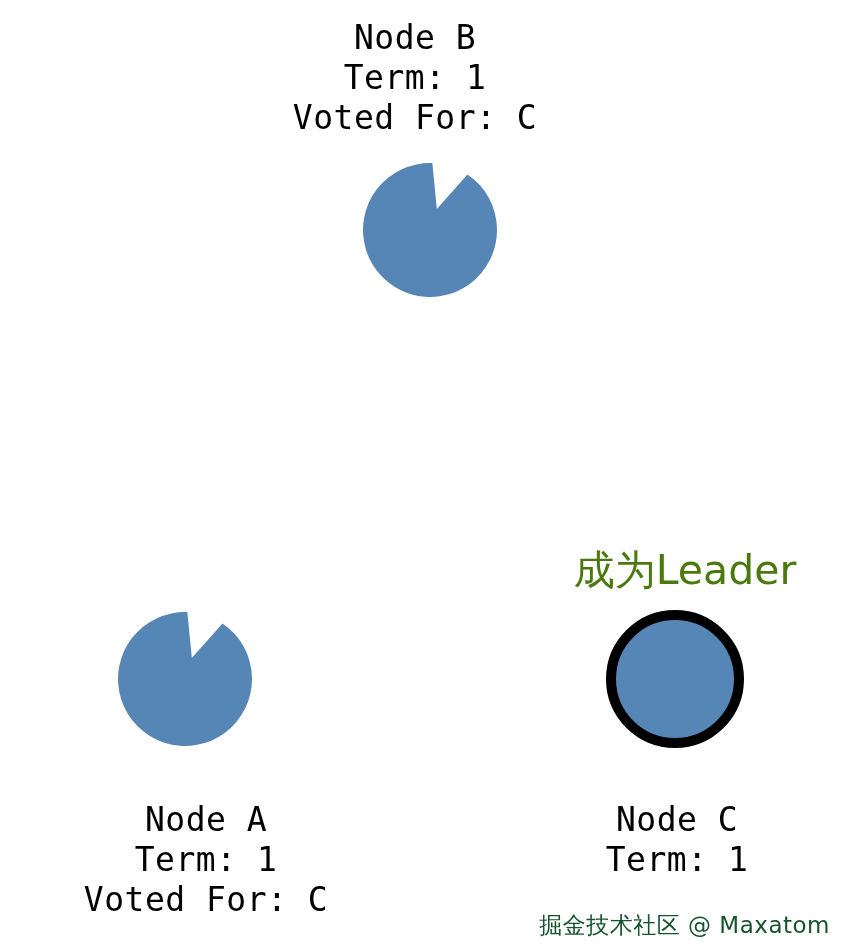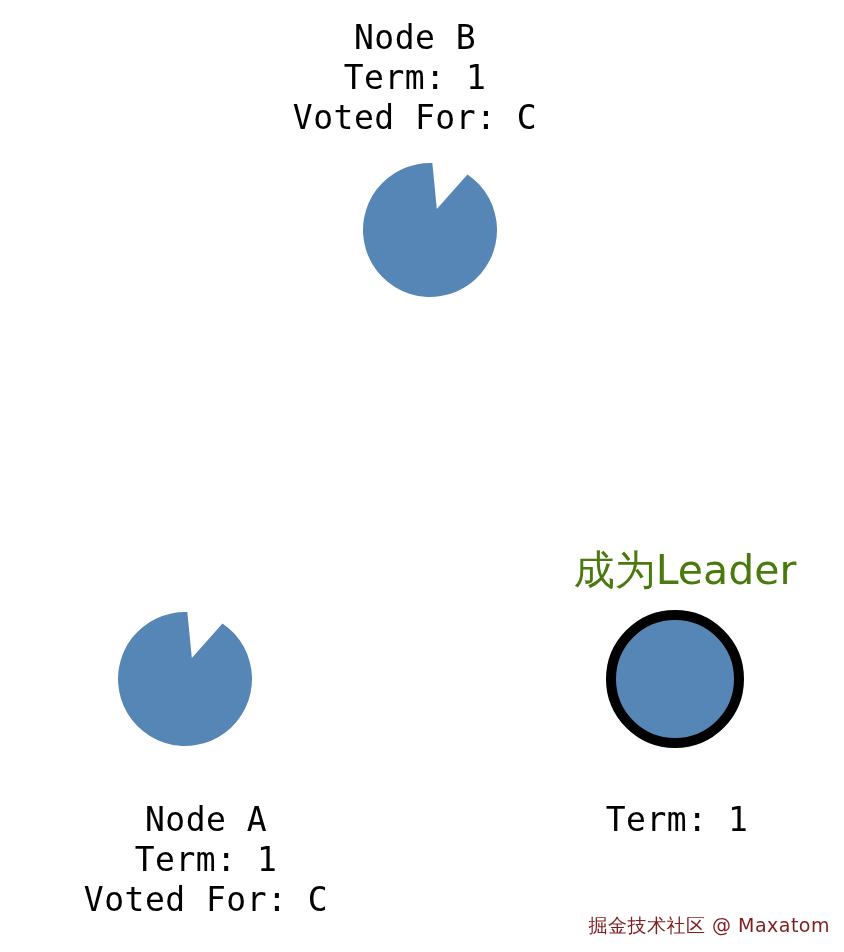--- a/index.html
+++ b/index.html
@@ -76,23 +76,23 @@
     font-weight: 400;
     white-space: nowrap;
     user-select: none;
   }
 
   
   #watermark {
     position: absolute;
     right: 14px;
     bottom: 14px;
-    color: #7f1d1d;
+    color: #14532d;
     font-family: "DejaVu Sans", "Liberation Sans", sans-serif;
-    font-size: 19px;
+    font-size: 23px;
     line-height: 26px;
     letter-spacing: 0.5px;
     white-space: nowrap;
     user-select: none;
   }
 
   
   #node-graph {
     position: absolute;
     left: 0;
@@ -116,20 +116,21 @@
 
   <div id="leader-annotation">成为Leader</div>
 
   <div class="node-label" id="label-node-a">
     <span class="line">Node A</span>
     <span class="line">Term: 1</span>
     <span class="line">Voted For: C</span>
   </div>
 
   <div class="node-label" id="label-node-c">
+    <span class="line">Node C</span>
     <span class="line">Term: 1</span>
   </div>
 
   <div id="watermark">掘金技术社区 @ Maxatom</div>
 
   <svg id="node-graph" viewBox="0 0 844 952" xmlns="http://www.w3.org/2000/svg">
     <g id="node-shapes">
         <path d="M 432.34 163.04 L 436.83 208.97 L 467.47 174.45 A 67 67 0 1 1 432.34 163.04 Z" fill="#5586b5" class="node-shape"></path>
         <path d="M 187.34 612.04 L 191.83 657.97 L 222.47 623.45 A 67 67 0 1 1 187.34 612.04 Z" fill="#5586b5" class="node-shape"></path>
         <circle cx="675" cy="679" r="64" fill="#5586b5" stroke="#000000" stroke-width="10" class="node-shape"></circle>

